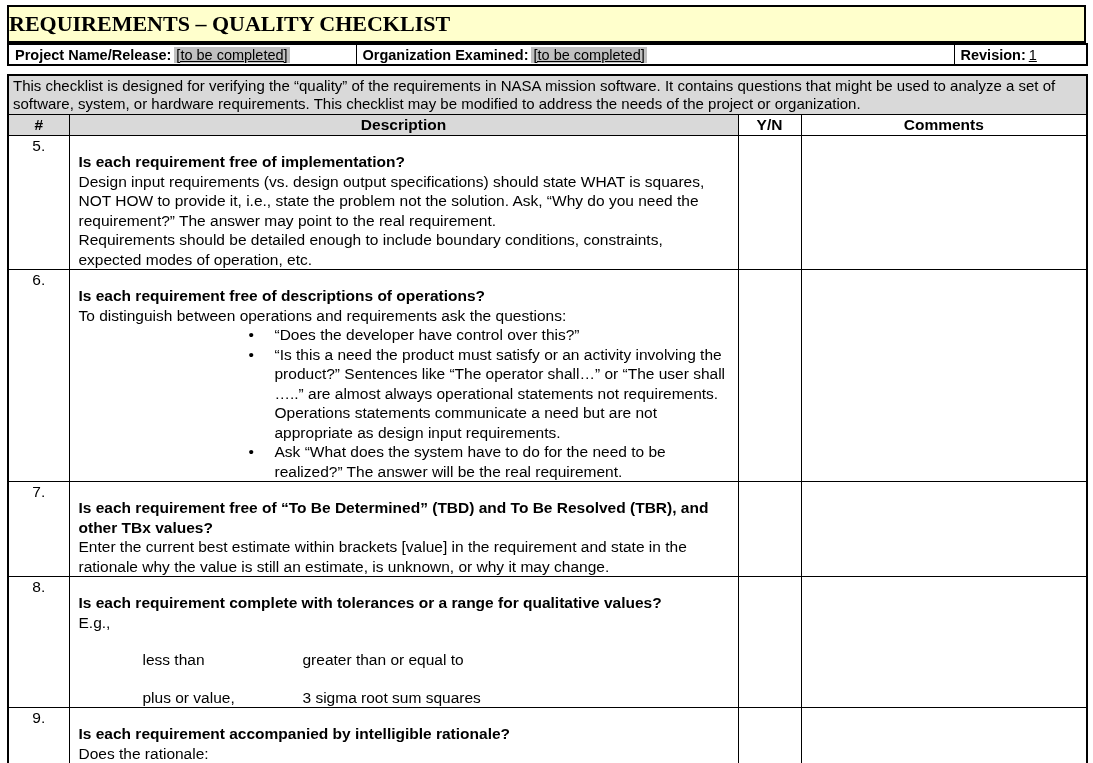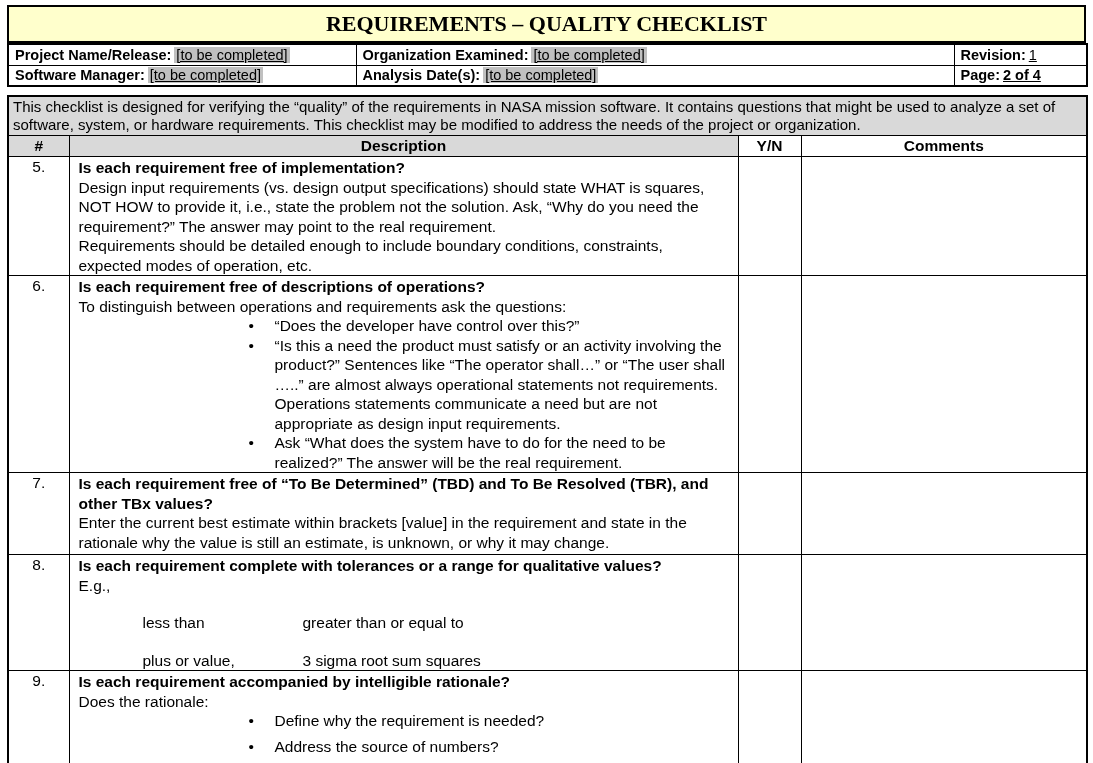--- a/index.html
+++ b/index.html
@@ -12,21 +12,21 @@
   html,body{margin:0;padding:0;}
   body{
     width:1093px;height:763px;overflow:hidden;background:#fff;color:#000;
     font-family:"Liberation Sans",sans-serif;position:relative;
   }
   .page{padding:5px 7px 0;position:relative;}
 
   
   .title-box{
     border:2px solid var(--border);background:var(--title-bg);
-    height:38px;line-height:34px;text-align:center;
+    height:38px;line-height:34px;
     font-family:"Liberation Serif",serif;font-weight:bold;font-size:22px;
   }
 
   
   .info-table{
     width:1079px;border-collapse:collapse;table-layout:fixed;
     border:2px solid var(--border);margin-bottom:8px;
   }
   .info-table td{
     border:1px solid var(--border);padding:1px 6px;height:21px;
@@ -48,21 +48,21 @@
     font-size:15px;line-height:18px;padding:1px 4px;height:37px;
   }
   .hdr-row td{
     font-weight:bold;text-align:center;font-size:15.5px;
     height:21px;padding:0;line-height:20px;
   }
   .hc-num,.hc-desc{background:var(--shade-bg);}
   .hc-yn,.hc-comments{background:#fff;}
 
   .num-cell{text-align:center;font-size:15.5px;padding-top:1px;}
-  .desc-cell{font-size:15.5px;line-height:19.5px;padding:1px 9px 0;}
+  .desc-cell{font-size:15.5px;line-height:19.5px;padding:16px 9px 0;}
   .yn-cell,.comments-cell{background:#fff;}
   .question{font-weight:bold;}
   ul.bullets{margin:0;padding:0;list-style:none;}
   ul.bullets li{position:relative;padding-left:196px;}
   ul.bullets li::before{content:"\2022";position:absolute;left:170px;top:0;}
   ul.bullets.spaced li{margin-bottom:6px;}
   .pair-row{margin-left:64px;margin-top:18px;}
   .pair-c1{display:inline-block;width:160px;}
 </style>
 </head>
@@ -83,31 +83,20 @@
     <tbody>
       <tr>
         <td>
           <span class="lbl">Project Name/Release:</span><span class="val shaded">[to be completed]</span>
         </td>
         <td>
           <span class="lbl">Organization Examined:</span><span class="val shaded">[to be completed]</span>
         </td>
         <td>
           <span class="lbl">Revision:</span><span class="val">1</span>
-        </td>
-      </tr>
-      <tr>
-        <td>
-          <span class="lbl">Software Manager:</span><span class="val shaded">[to be completed]</span>
-        </td>
-        <td>
-          <span class="lbl">Analysis Date(s):</span><span class="val shaded">[to be completed]</span>
-        </td>
-        <td>
-          <span class="lbl">Page:</span><span class="val bold-val">2 of 4</span>
         </td>
       </tr>
     </tbody>
   </table>
 
   <table class="main-table">
     <colgroup>
         <col style="width:61px">
         <col style="width:669px">
         <col style="width:63px">

